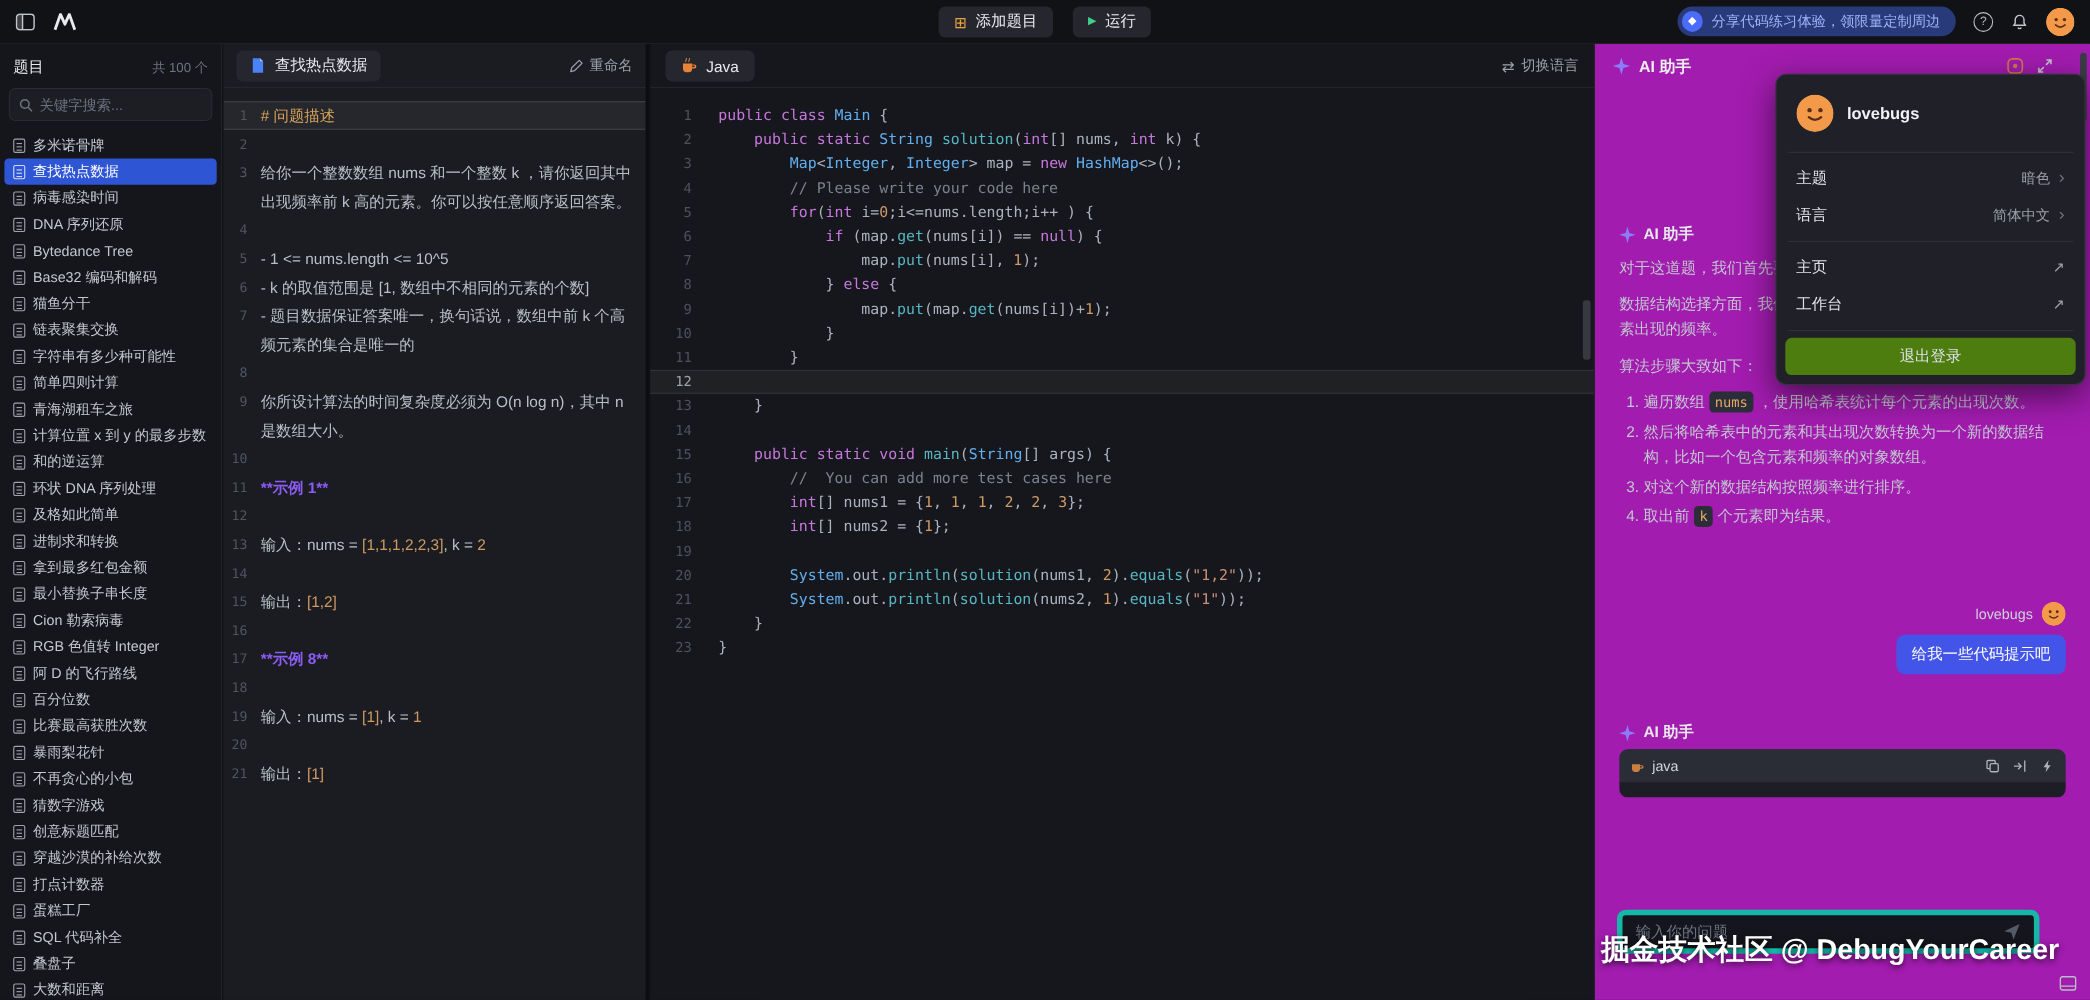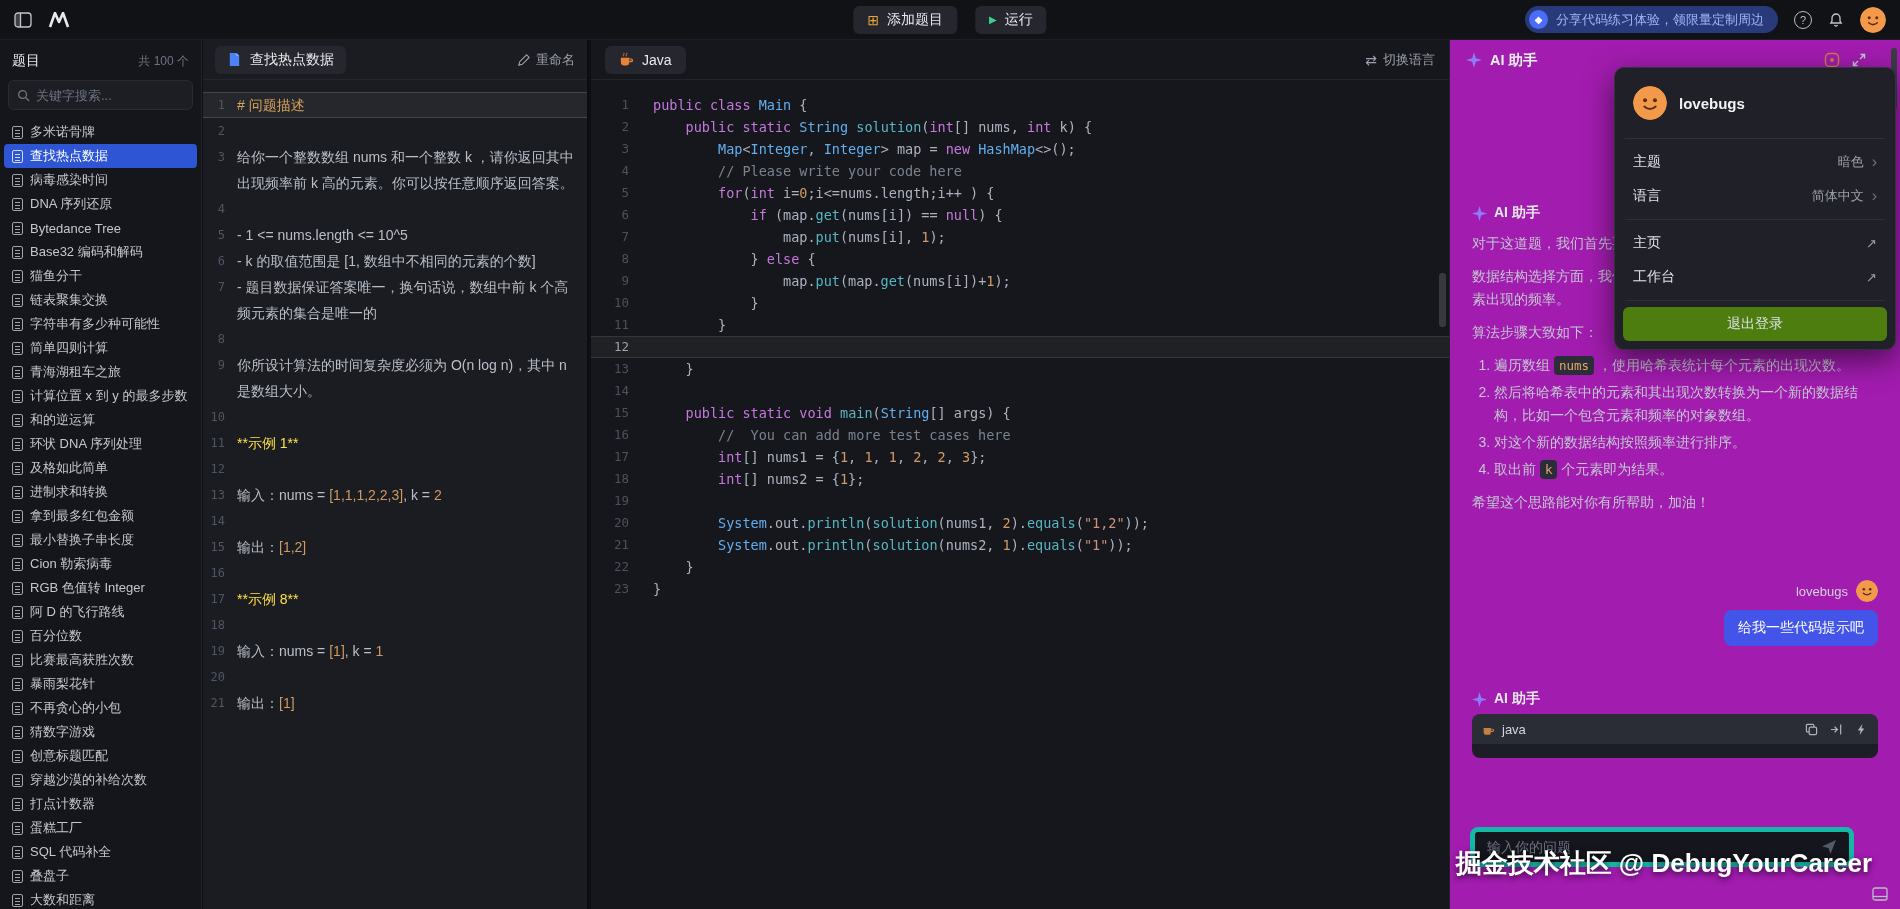--- a/index.html
+++ b/index.html
@@ -39,21 +39,21 @@
 .problem{position:absolute;top:40px;left:203px;width:386px;bottom:0;background:#1b1c22;border-right:2px solid #0c0d11;overflow:hidden;}
 .p-head{height:40px;display:flex;align-items:center;justify-content:space-between;padding:0 12px;border-bottom:1px solid #26272e;}
 .p-title-btn{display:flex;align-items:center;gap:8px;background:#26272e;border:none;border-radius:6px;height:28px;padding:0 12px;color:#e8eaee;font-size:14px;}
 .p-rename{display:flex;align-items:center;gap:6px;background:none;border:none;color:#9aa0ab;font-size:13px;}
 .p-body{padding-top:12px;height:calc(100% - 40px);overflow:hidden;}
 .md-line{display:flex;min-height:26px;line-height:26px;font-size:14px;}
 .md-line.hl{background:rgba(255,255,255,.05);box-shadow:inset 0 1px 0 rgba(255,255,255,.14),inset 0 -1px 0 rgba(255,255,255,.14);}
 .md-g{width:34px;flex:none;text-align:right;padding-right:12px;color:#4e5563;font-family:"DejaVu Sans Mono",monospace;font-size:12px;}
 .md-text{flex:1;color:#b9bfc9;word-break:break-all;padding-right:10px;}
 .md-h{color:#d8a35a;}
-.md-b{color:#fde047;font-weight:normal;}
+.md-b{color:#8b5cf6;font-weight:bold;}
 .md-num{color:#cf9a62;}
 
 
 .editor{position:absolute;top:40px;left:591px;width:858px;bottom:0;background:#16171c;overflow:hidden;}
 .e-head{height:40px;display:flex;align-items:center;justify-content:space-between;padding:0 14px;border-bottom:1px solid #24252b;}
 .lang-tab{display:flex;align-items:center;gap:8px;background:#26272e;border:none;border-radius:6px;height:28px;padding:0 14px;color:#e8eaee;font-size:14px;}
 .switch-lang{display:flex;align-items:center;gap:6px;background:none;border:none;color:#9aa0ab;font-size:13px;}
 .sw-ic{font-size:14px;}
 .e-body{padding-top:14px;font-family:"DejaVu Sans Mono",monospace;font-size:13.5px;}
 .c-line{display:flex;height:22px;line-height:22px;white-space:pre;}
@@ -506,21 +506,20 @@
           <p><span>对于这道题，我们首先要找出数组中出现频率前 </span><span class="chip">k</span><span> 高的元素。</span></p>
           <p><span>数据结构选择方面，我们可以使用哈希表(HashMap)来统计每个元素出现的频率。</span></p>
           <p><span>算法步骤大致如下：</span></p>
         </div>
       <ol class="ai-steps">
           <li><span>遍历数组 </span><span class="chip">nums</span><span> ，使用哈希表统计每个元素的出现次数。</span></li>
           <li><span>然后将哈希表中的元素和其出现次数转换为一个新的数据结构，比如一个包含元素和频率的对象数组。</span></li>
           <li><span>对这个新的数据结构按照频率进行排序。</span></li>
           <li><span>取出前 </span><span class="chip">k</span><span> 个元素即为结果。</span></li>
         </ol>
-      <p class="ai-closing">希望这个思路能对你有所帮助，加油！</p>
     </div>
 
     <div class="user-msg">
       <div class="user-label">
         <span>lovebugs</span>
         <span class="avatar">
           <svg viewBox="0 0 24 24" width="22" height="22">
               <circle cx="12" cy="12" r="12" fill="#f2994a"></circle>
               <circle cx="8.5" cy="10" r="1.4" fill="#5b2d12"></circle>
               <circle cx="15.5" cy="10" r="1.4" fill="#5b2d12"></circle>

